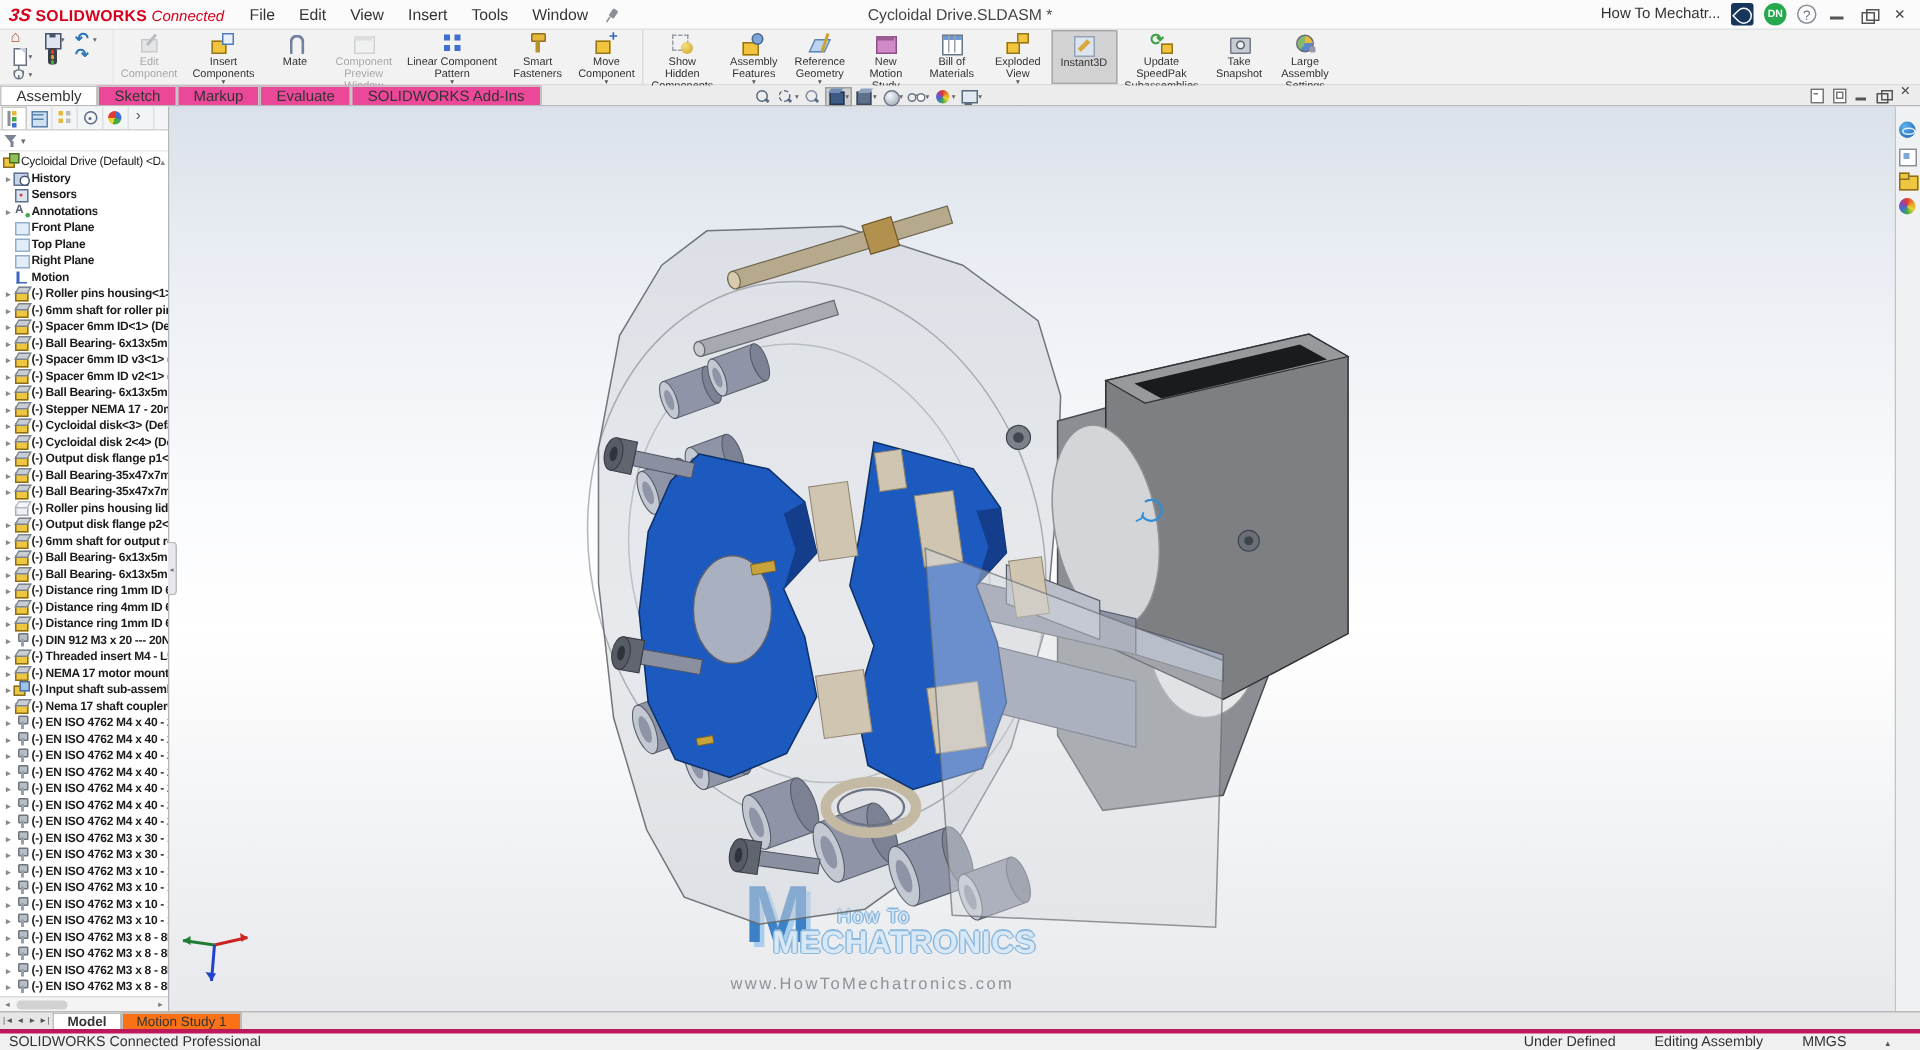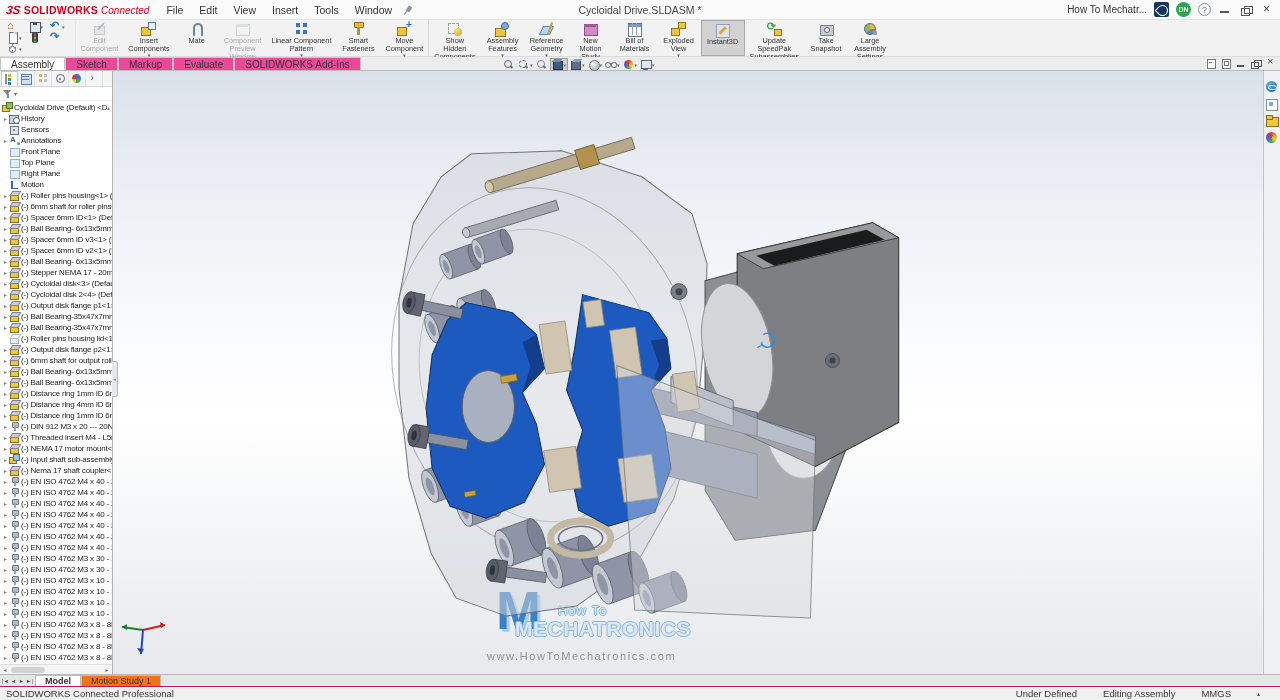--- a/index.html
+++ b/index.html
@@ -141,21 +141,21 @@
   .dimxpertmanager-tab-icon::before { left:1px; top:1px; width:7px; height:7px; border:1.3px solid #5a6a80; border-radius:50%; }
   .dimxpertmanager-tab-icon::after { left:4.5px; top:4.5px; width:2px; height:2px; background:#5a6a80; border-radius:50%; }
   .displaymanager-tab-icon::before { left:0; top:1px; width:9px; height:9px; border-radius:50%; background:conic-gradient(#3f6fd0 0 30%, #45a949 30% 55%, #e8d52f 55% 75%, #e23b2e 75% 100%); }
   .expand-tabs-icon::before { content:"›"; left:2px; top:-1px; font-size:10px; color:#555; }
   .filter-row { height:14px; border-bottom:1px solid #ececec; display:flex; align-items:center; padding-left:3px; gap:2px; }
   .funnel { width:9px; height:9px; position:relative; }
   .funnel::before { content:""; position:absolute; left:0; top:1px; border-left:4.5px solid transparent; border-right:4.5px solid transparent; border-top:5px solid #7a8494; }
   .funnel::after { content:""; position:absolute; left:3.5px; top:5px; width:2px; height:4px; background:#7a8494; }
   .fcaret { font-size:6px; color:#666; }
   .tree { flex:1; overflow:hidden; padding-top:1px; }
-  .trow { display:flex; align-items:center; height:11px; padding-left:2px; white-space:nowrap; }
+  .trow { display:flex; align-items:center; height:11px; padding-left:2px; white-space:nowrap;font-weight:bold; }
   .trow.root { font-weight:normal; }
   .tw { width:7px; flex:none; font-size:6px; color:#8a8a8a; text-align:center; }
   .tl { font-size:8px; color:#1c1c1c; overflow:hidden; letter-spacing:-0.2px; }
   .tcollapse { margin-left:auto; font-size:6px; color:#888; padding-right:2px; }
   .ti { width:11px; height:11px; flex:none; position:relative; margin-right:1px; }
   .ti::before,.ti::after { content:""; position:absolute; }
   .ti.asm::before { left:0; top:3px; width:6px; height:5px; background:#efc63f; border:1px solid #8a6d1d; }
   .ti.asm::after { left:4px; top:0; width:5px; height:5px; background:#8fc15a; border:1px solid #4c7024; }
   .ti.subasm::before { left:0; top:3px; width:6px; height:5px; background:#efc63f; border:1px solid #8a6d1d; }
   .ti.subasm::after { left:4px; top:0; width:5px; height:5px; background:#9ec4ea; border:1px solid #4c6f9c; }
@@ -201,21 +201,21 @@
   .file-explorer-icon::before { left:0; top:2px; width:11px; height:8px; background:#efc63f; border:1px solid #8a6d1d; }
   .file-explorer-icon::after { left:0; top:0; width:5px; height:3px; background:#efc63f; border:1px solid #8a6d1d; }
   .appearances-icon::before { left:0; top:0; width:11px; height:11px; border-radius:50%; background:conic-gradient(#e23b2e, #e89a2f, #e8d52f, #45a949, #3f6fd0, #8a46b0, #e23b2e); }
 
   
   .modeltabs { height:12px; background:#e6e6e6; border-top:1px solid #b9b9b9; display:flex; align-items:flex-start; flex:none; }
   .mnav { display:flex; align-items:center; height:100%; padding:0 2px; gap:1px; }
   .mnav span { font-size:5.5px; color:#555; width:7px; text-align:center; }
   .mtab { font-size:9px; color:#333; padding:0 9px; border:1px solid #bdbdbd; border-bottom:none; background:#f97316; height:11px; display:flex; align-items:center; }
   .mtab.active { background:#fff; font-weight:bold; }
-  .statusbar { height:14px; background:#f0f0f0; border-top:1px solid #be185d; display:flex; align-items:center; font-size:9.5px; color:#333; padding:0 6px; flex:none; }
+  .statusbar { height:14px; background:#f0f0f0; border-top:3px solid #be185d; display:flex; align-items:center; font-size:9.5px; color:#333; padding:0 6px; flex:none; }
   .sb-left { flex:1; }
   .sb-right { display:flex; gap:26px; align-items:center; padding-right:14px; }
   .sb-caret { font-size:6px; color:#555; }
 </style>
 </head>
 <body>
 
 <div class="titlebar">
   <div class="logo">
     <span class="logo-mark">3S</span>

